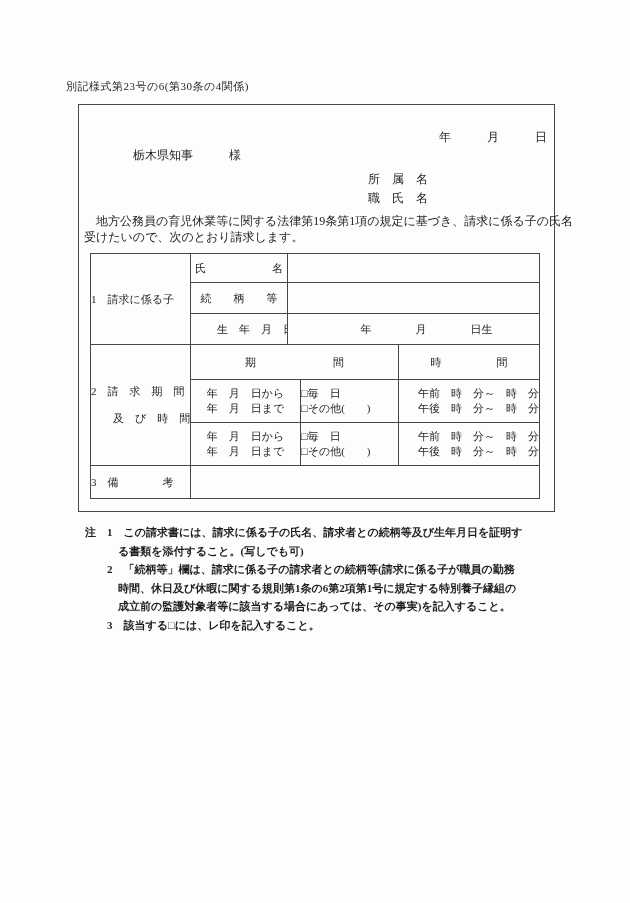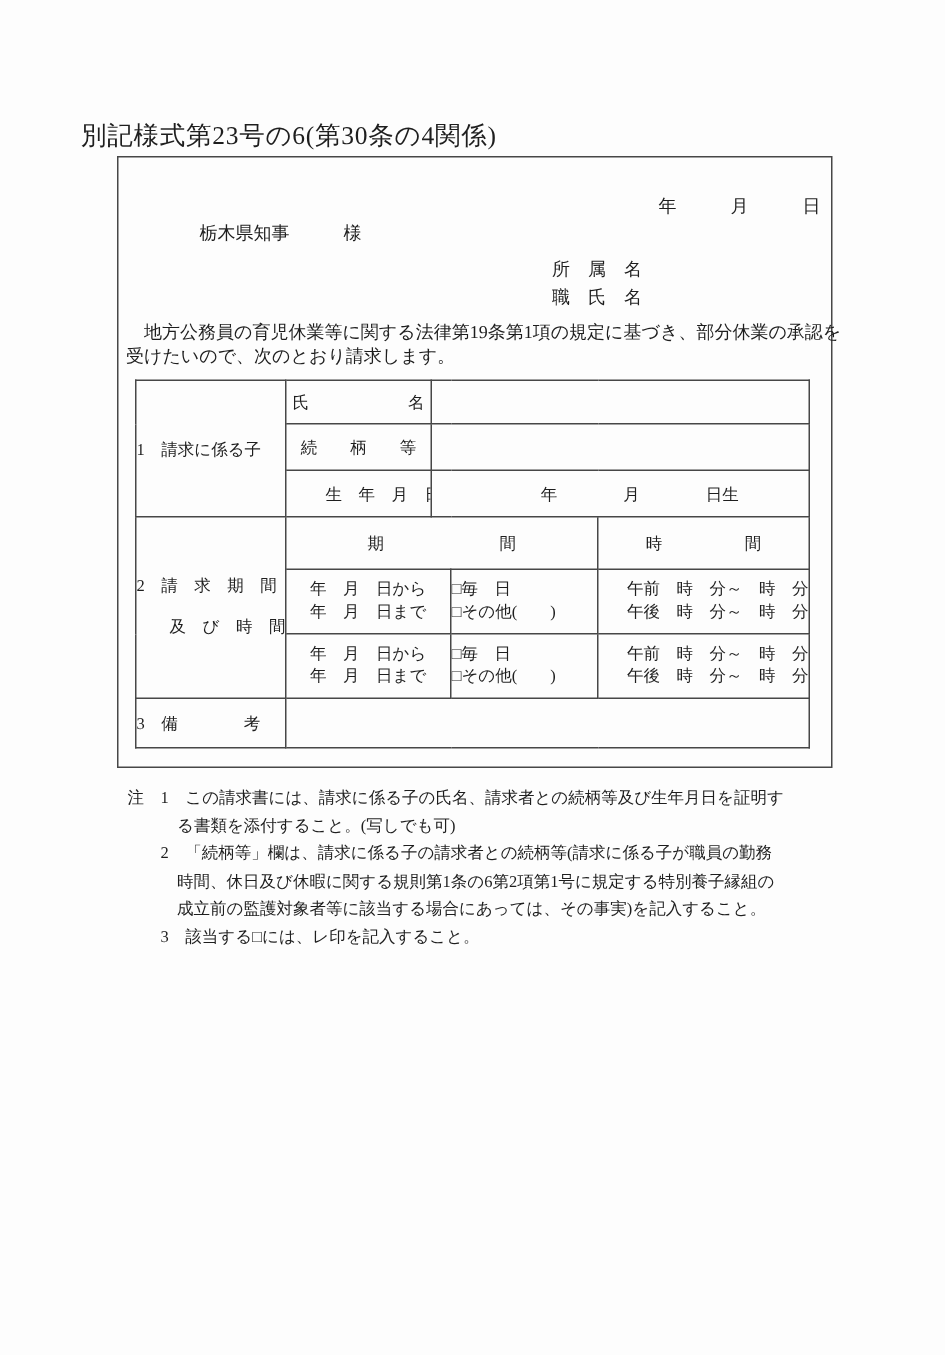--- a/index.html
+++ b/index.html
@@ -11,23 +11,23 @@
     position: relative;
     width: 630px;
     height: 903px;
     background: #fdfdfd;
     font-family: "Liberation Serif", "DejaVu Serif", serif;
     color: #1e1e1e;
     overflow: hidden;
   }
   .doc-label {
     position: absolute;
-    left: 54px;
+    left: 66px;
     top: 79px;
-    font-size: 17px;
+    font-size: 11px;
     letter-spacing: 0.5px;
     white-space: nowrap;
   }
   .form-box {
     position: absolute;
     left: 78px;
     top: 104px;
     width: 477px;
     height: 408px;
     border: 1px solid #474747;
@@ -114,36 +114,36 @@
   tr.r6 td { height: 42px; }
   tr.r7 td { height: 32px; }
 
   .notes {
     position: absolute;
     left: 85px;
     top: 523px;
     font-size: 11px;
     line-height: 18.5px;
   }
-  .notes div { white-space: nowrap; }
+  .notes div { white-space: nowrap; font-weight: bold; }
 </style>
 </head>
 <body>
 
 <div class="page">
 
   <div class="doc-label">別記様式第23号の6(第30条の4関係)</div>
 
   <div class="form-box">
     <div class="date-line">年　　　月　　　日</div>
     <div class="addressee">栃木県知事　　　様</div>
     <div class="affiliation-line">所　属　名</div>
     <div class="jobname-line">職　氏　名</div>
     <div class="statement">
-      <div>　地方公務員の育児休業等に関する法律第19条第1項の規定に基づき、部分休業の承認を</div>
+      <div>　地方公務員の育児休業等に関する法律第19条第1項の規定に基づき、請求に係る子の氏名</div>
       <div>受けたいので、次のとおり請求します。</div>
     </div>
 
     <table class="form-table">
       <colgroup>
         <col style="width:100px">
         <col style="width:97px">
         <col style="width:13px">
         <col style="width:98px">
         <col style="width:141px">

